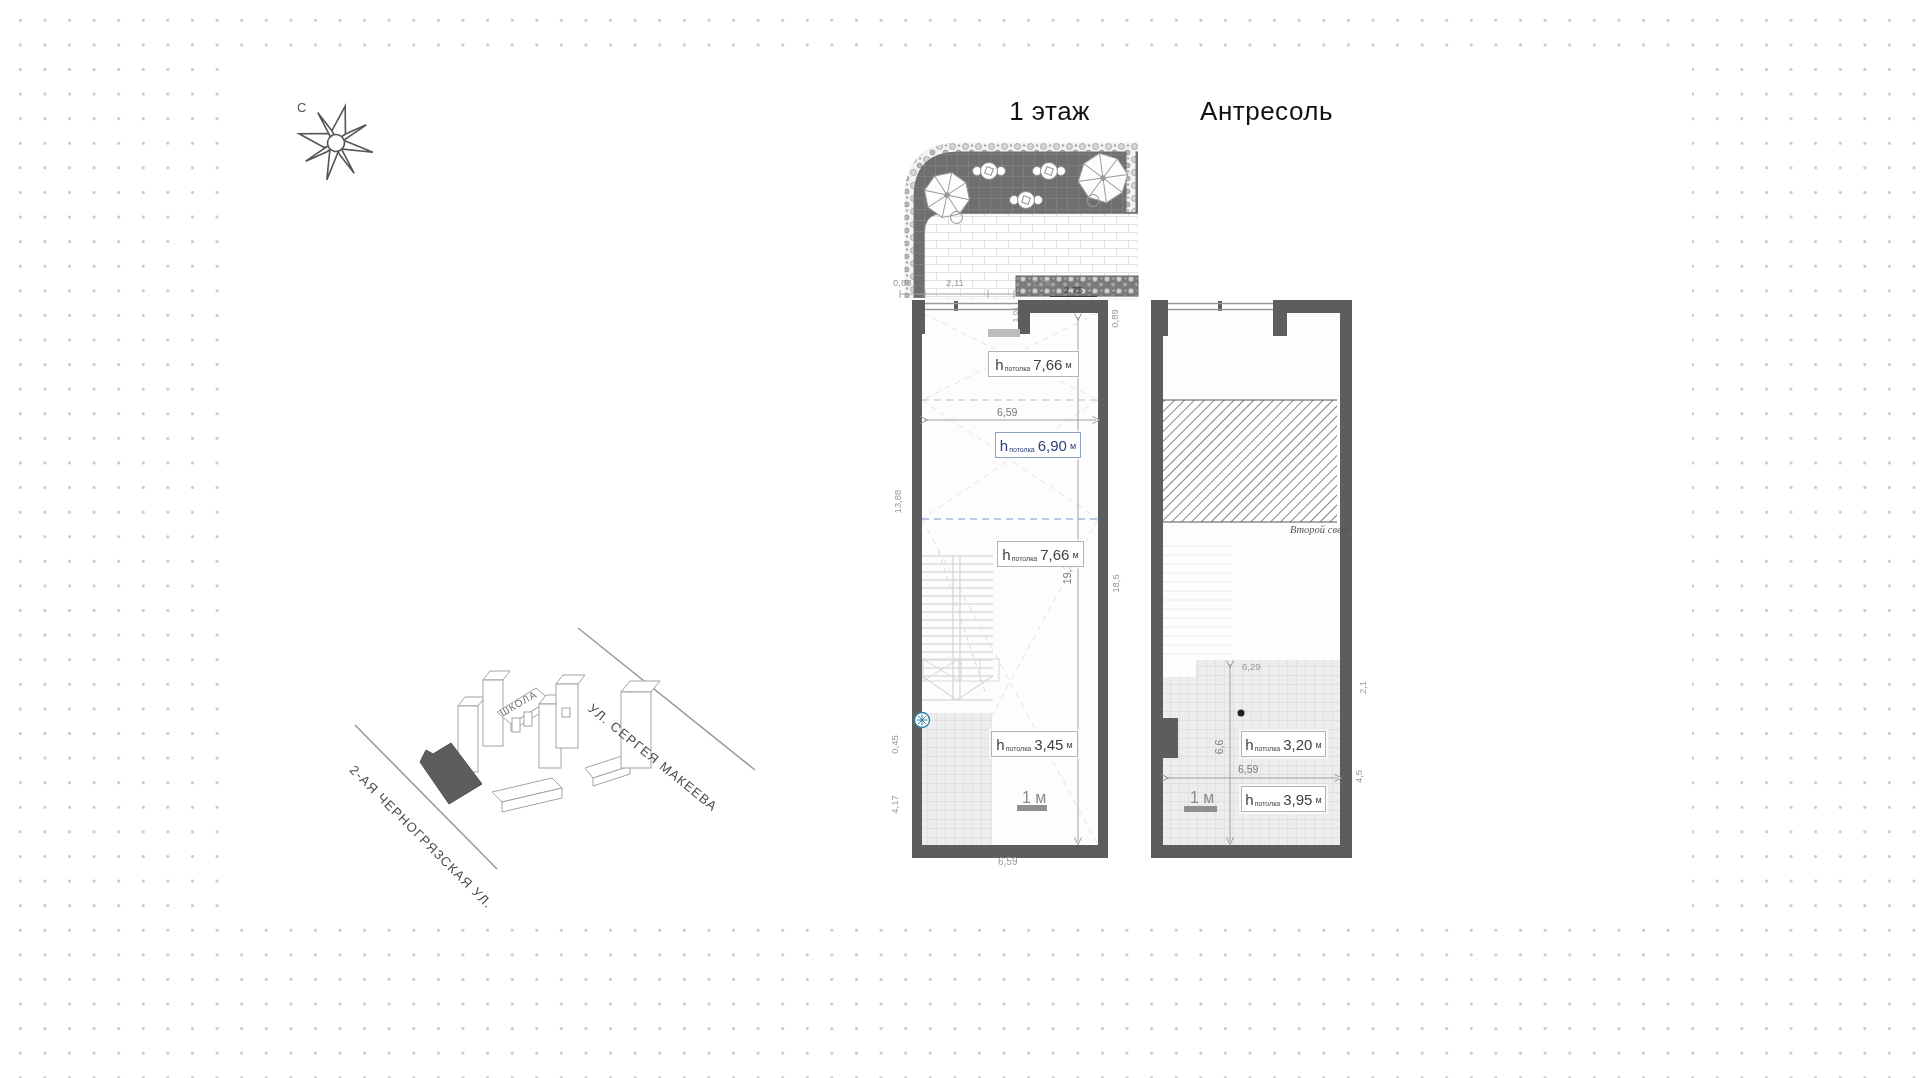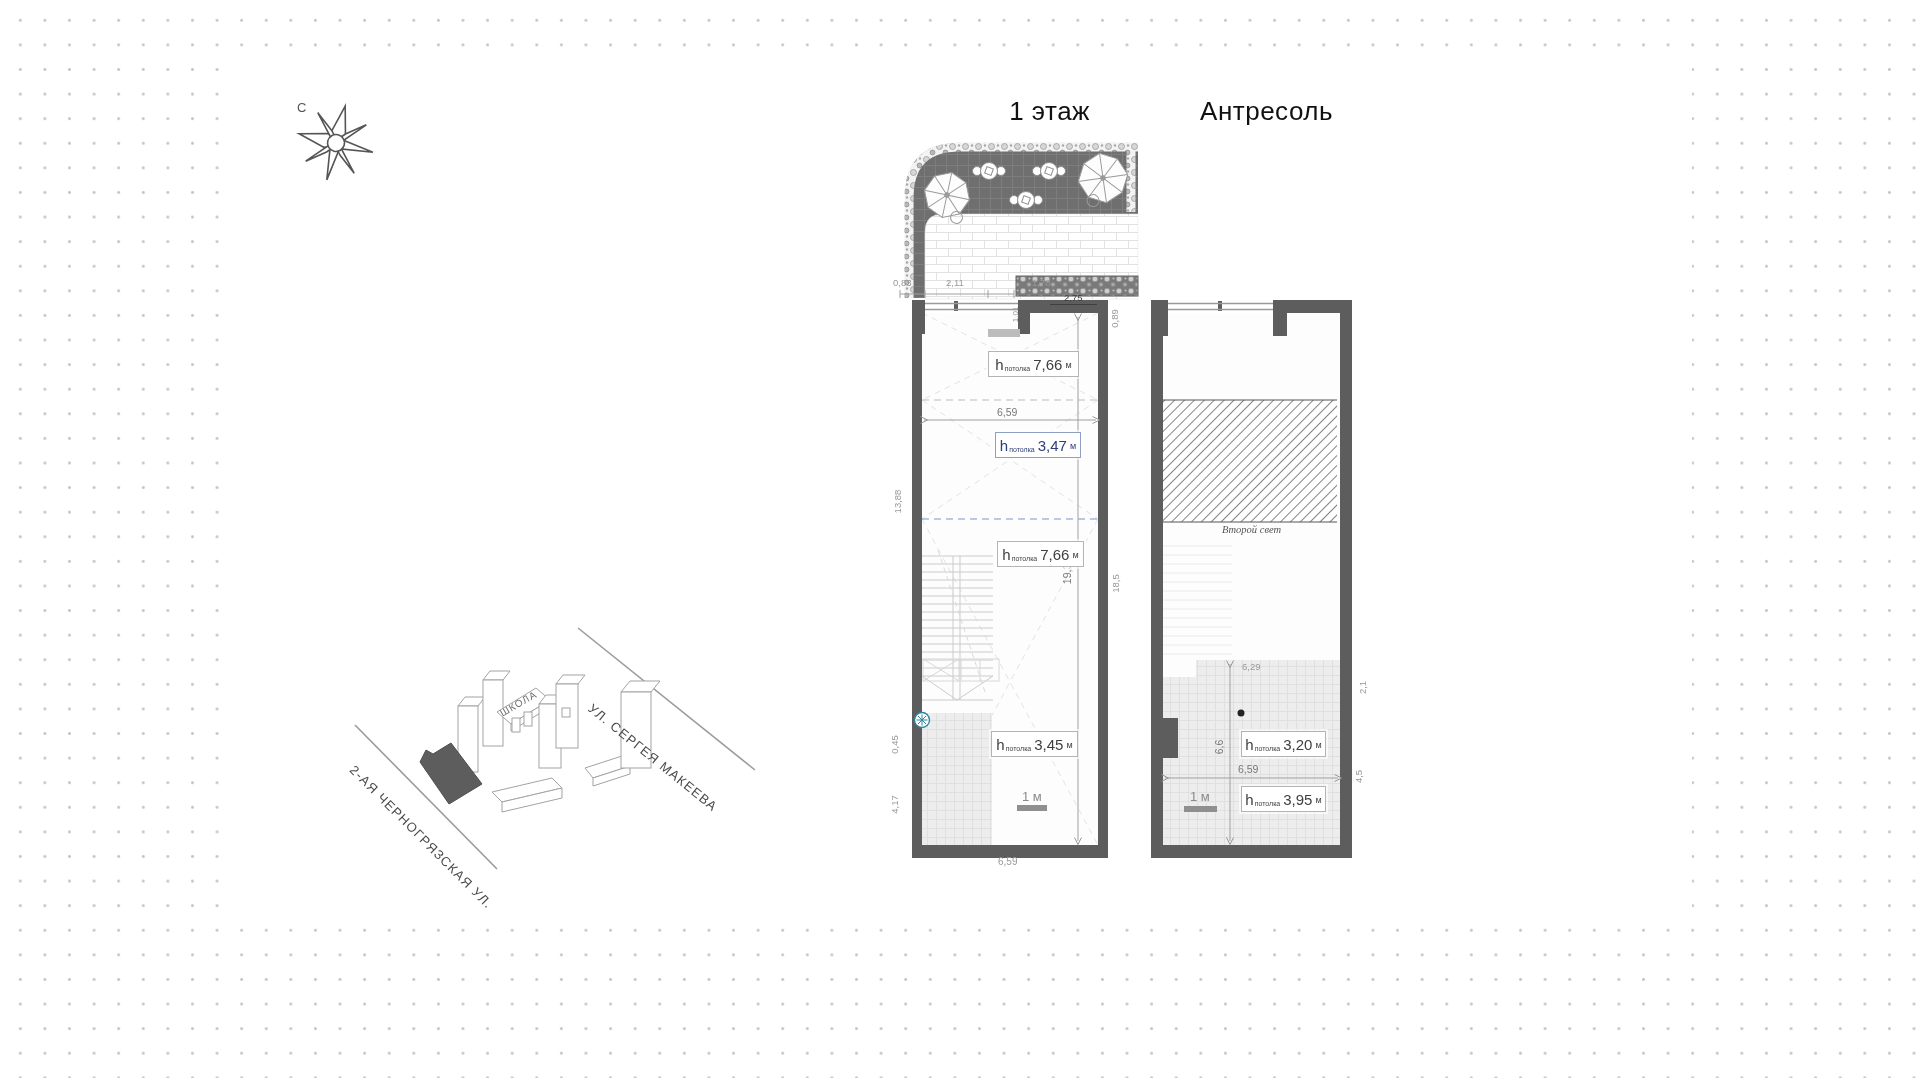--- a/index.html
+++ b/index.html
@@ -16,21 +16,21 @@
   svg.layer{position:absolute;left:0;top:0;}
   .txt{position:absolute;white-space:nowrap;color:#1a1a1a;}
   .title{font-size:26px;letter-spacing:.5px;color:#111;text-align:right;}
   .dim{font-size:9.5px;color:#999;}
   .dim-dark{color:#777;}
   .rot{transform:rotate(-90deg);transform-origin:center center;}
   .street{font-size:13px;letter-spacing:1.2px;color:#4a4a4a;}
   .school{font-size:10px;letter-spacing:1px;color:#6d6d6d;}
   .void-label{font-family:"Liberation Serif",serif;font-style:italic;font-size:10.5px;color:#555;}
   .north{font-size:13px;color:#555;}
-  .scale-label{font-size:13px;color:#8a8a8a;text-align:right;}
+  .scale-label{font-size:16px;color:#8a8a8a;text-align:right;}
   .hbox{
     position:absolute;height:24px;background:#fff;border:1px solid #b4b4b4;
     display:flex;align-items:center;justify-content:center;color:#3f3f3f;
     box-shadow:0 0 0 2px rgba(255,255,255,.6);
   }
   .hbox .h{font-size:15px;line-height:1;}
   .hbox .sub{font-size:7px;line-height:1;align-self:flex-end;margin:0 3px 4px 1px;}
   .hbox .val{font-size:15px;line-height:1;}
   .hbox .unit{font-size:9px;margin-left:3px;line-height:1;align-self:center;padding-top:3px;}
   .hbox--blue{border-color:#8fa0c6;color:#2c4079;}
@@ -271,21 +271,21 @@
 
 <div class="txt north" style="left:297px;top:100px;">С</div>
 
 <div class="txt school" style="left:498px;top:698px;transform:rotate(-30deg);">ШКОЛА</div>
 <div class="txt street" style="left:590px;top:699px;transform:rotate(39deg);transform-origin:left center;">УЛ. СЕРГЕЯ МАКЕЕВА</div>
 <div class="txt street" style="left:352px;top:760px;transform:rotate(45deg);transform-origin:left center;">2-АЯ ЧЕРНОГРЯЗСКАЯ УЛ.</div>
 
 <div class="txt dim" style="left:893px;top:277px;">0,83</div>
 <div class="txt dim" style="left:946px;top:277px;">2,11</div>
 <div class="txt dim" style="left:1032px;top:277px;">1,78</div>
-<div class="txt planter-dim" style="left:1050px;top:292px;">2,75</div>
+<div class="txt planter-dim" style="left:1050px;top:284px;">2,75</div>
 
 <div class="txt dim rot" style="left:1008px;top:310px;font-size:8px;">1,01</div>
 <div class="txt dim rot" style="left:1105px;top:313px;">0,89</div>
 <div class="txt dim rot" style="left:1106px;top:578px;">18,5</div>
 <div class="txt dim rot" style="left:886px;top:496px;">13,88</div>
 <div class="txt dim rot" style="left:885px;top:739px;">0,45</div>
 <div class="txt dim rot" style="left:885px;top:799px;">4,17</div>
 <div class="txt dim dim-dark" style="left:997px;top:406px;font-size:10.5px;">6,59</div>
 <div class="txt dim dim-dark rot" style="left:1054px;top:565px;font-size:10.5px;">19,39</div>
 <div class="txt dim" style="left:998px;top:856px;font-size:10px;">6,59</div>
@@ -293,37 +293,37 @@
 
 <div class="hbox" style="left:988px;top:351px;width:89px;">
   <span class="h">h</span>
     <span class="sub">потолка</span>
     <span class="val">7,66</span>
     <span class="unit">м</span>
 </div>
 <div class="hbox hbox--blue" style="left:995px;top:432px;width:84px;">
   <span class="h">h</span>
     <span class="sub">потолка</span>
-    <span class="val">3,47</span>
+    <span class="val">6,90</span>
     <span class="unit">м</span>
 </div>
 <div class="hbox" style="left:997px;top:541px;width:85px;">
   <span class="h">h</span>
     <span class="sub">потолка</span>
     <span class="val">7,66</span>
     <span class="unit">м</span>
 </div>
 <div class="hbox" style="left:991px;top:731px;width:85px;">
   <span class="h">h</span>
     <span class="sub">потолка</span>
     <span class="val">3,45</span>
     <span class="unit">м</span>
 </div>
 
-<div class="txt void-label" style="left:1222px;top:524px;">Второй свет</div>
+<div class="txt void-label" style="left:1290px;top:524px;">Второй свет</div>
 <div class="txt dim" style="left:1242px;top:637px;margin-top:24px;">6,29</div>
 <div class="txt dim dim-dark rot" style="left:1212px;top:741px;font-size:10.5px;">6,6</div>
 <div class="txt dim dim-dark" style="left:1238px;top:763px;font-size:10.5px;">6,59</div>
 <div class="txt dim rot" style="left:1356px;top:682px;">2,1</div>
 <div class="txt dim rot" style="left:1352px;top:771px;">4,5</div>
 <div class="txt scale-label" style="left:1190px;top:789px;">1 м</div>
 
 <div class="hbox" style="left:1241px;top:731px;width:83px;">
   <span class="h">h</span>
     <span class="sub">потолка</span>

